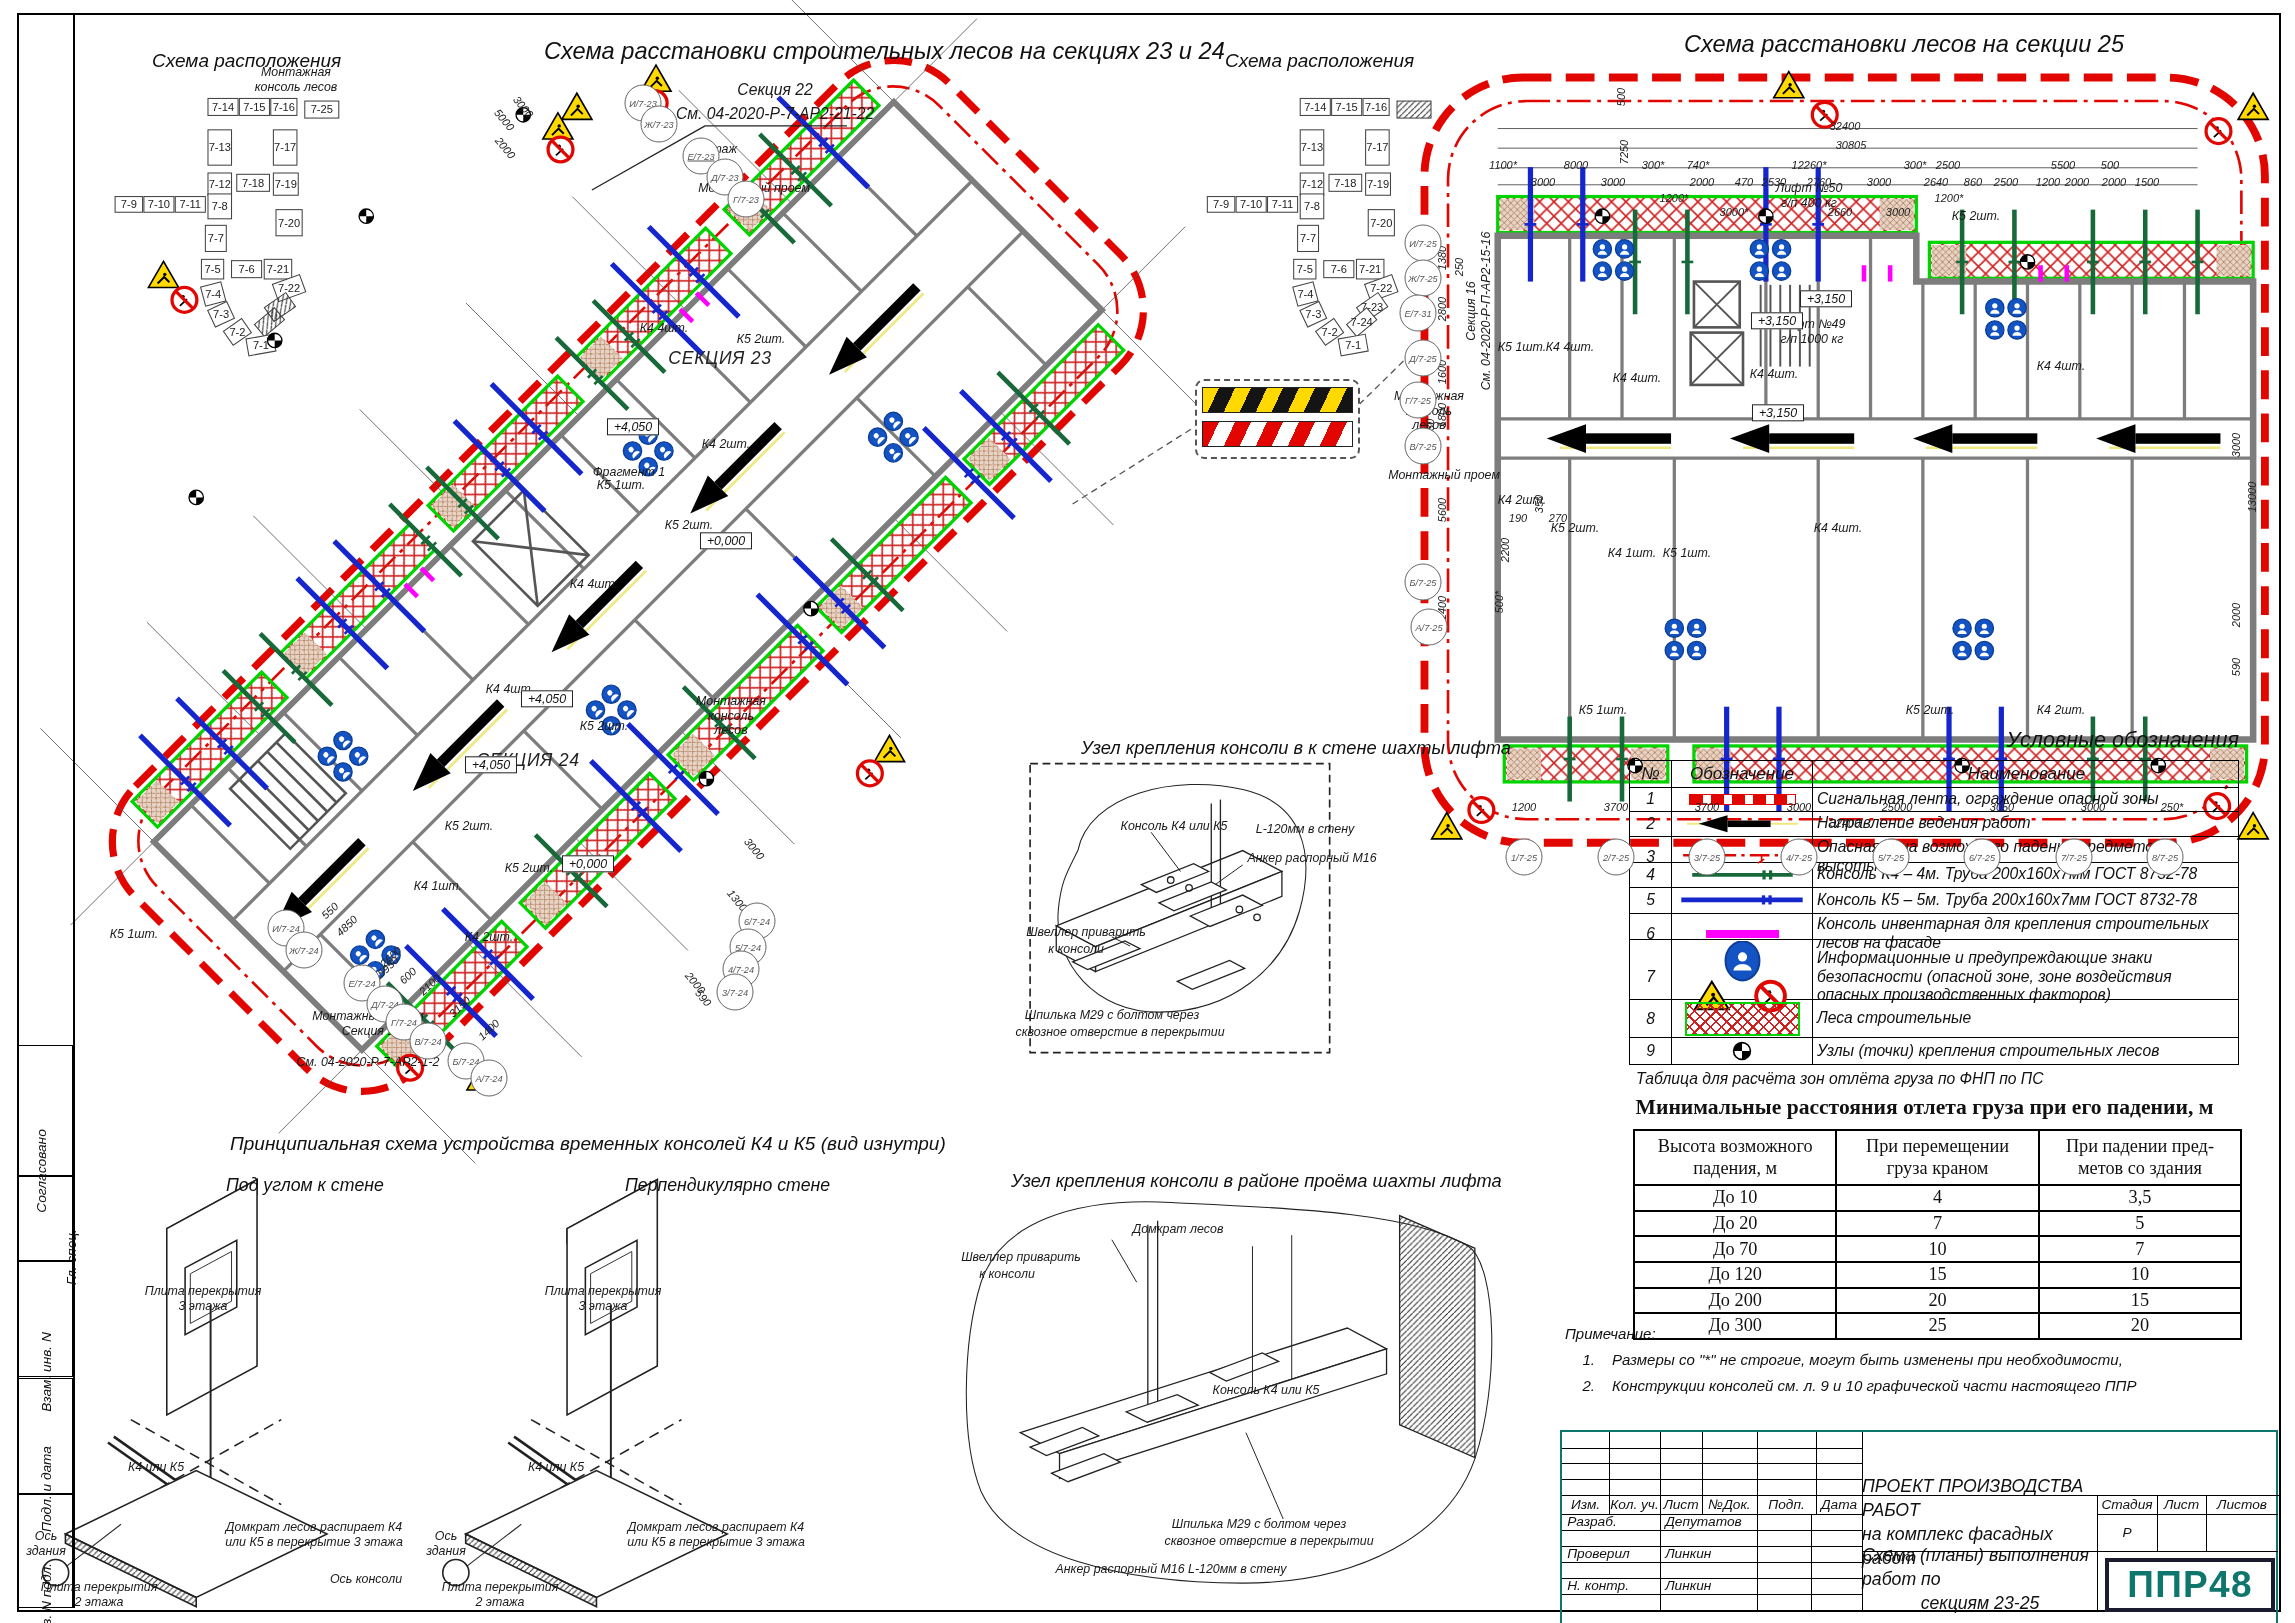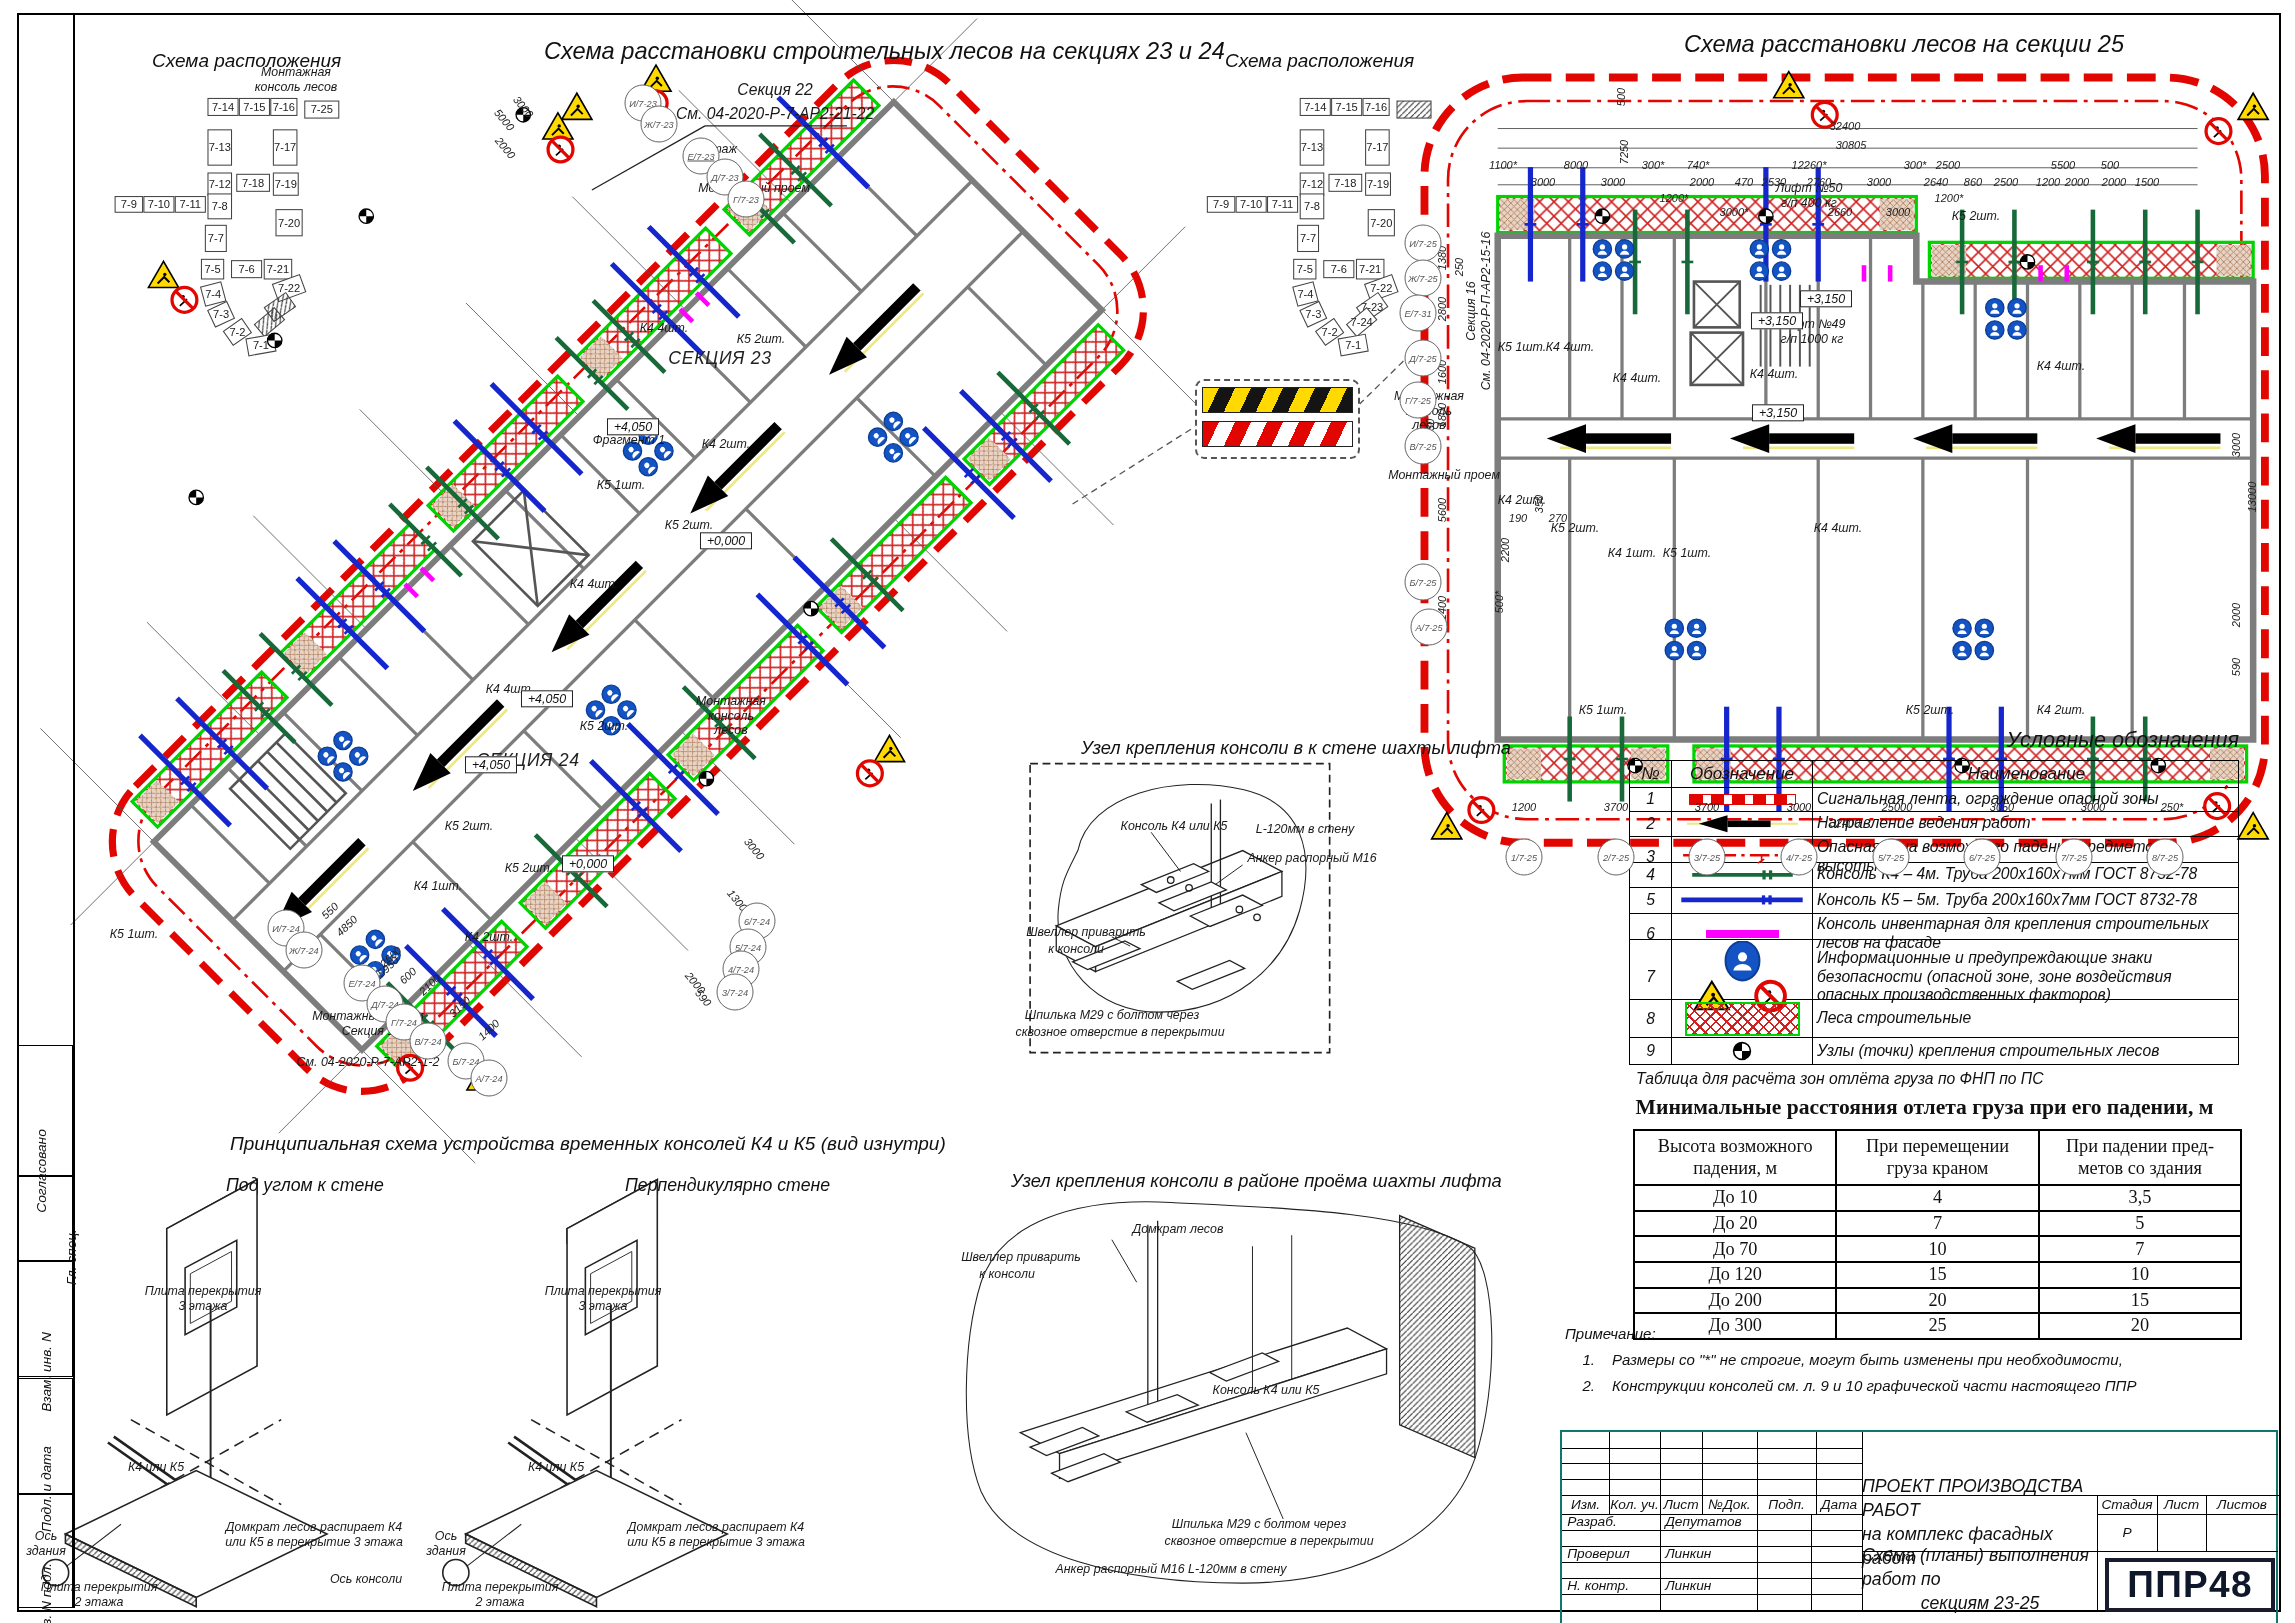--- a/index.html
+++ b/index.html
@@ -55,21 +55,21 @@
   .tbl{position:absolute;background:#000}
   .tbc{position:absolute;display:flex;align-items:center;justify-content:center;font-size:13.7px;
        white-space:nowrap;overflow:hidden}
   .tbc.left{justify-content:flex-start;padding-left:5.2px}
   #tb-proj{position:absolute;left:300px;top:63px;width:236px;height:56px;display:flex;flex-direction:column;
            align-items:center;justify-content:center;font-size:17.7px;line-height:1.35}
   #tb-doc{position:absolute;left:300px;top:119px;width:236px;height:58px;display:flex;flex-direction:column;
           align-items:center;justify-content:center;font-size:17.7px;line-height:1.35}
   #tb-logo{position:absolute;left:543px;top:126px;width:162px;height:46px;border:4.6px solid #1b1b30;
            display:flex;align-items:center;justify-content:center;font-style:normal;font-weight:bold;
-           font-size:37px;letter-spacing:1.3px;color:#0f172a}
+           font-size:37px;letter-spacing:1.3px;color:#0f766e}
   
   .sb-box{position:absolute;border:1.3px solid #000;box-sizing:border-box}
   .sb-txt{position:absolute;font-style:italic;font-size:13.7px;white-space:nowrap;
           transform:rotate(-90deg) translate(-50%,0);transform-origin:0 0}
 </style>
 </head>
 <body>
 
 <div id="sheet">
 
@@ -1071,21 +1071,21 @@
 
   <div id="overlay">
       <div class="lbl sec" style="left: 720px; top: 358px;">СЕКЦИЯ 23</div>
       <div class="lbl sec" style="left: 528px; top: 760px;">СЕКЦИЯ 24</div>
       <div class="lbl call" style="left: 775px; top: 90px;">Секция 22</div>
       <div class="lbl call" style="left: 775px; top: 114px;">См. 04-2020-Р-7-АР2-21-22</div>
       <div class="lbl sm" style="left: 716px; top: 149px;">2 этаж</div>
       <div class="lbl sm" style="left: 664px; top: 328px;">К4 4шт.</div>
       <div class="lbl sm" style="left: 761px; top: 339px;">К5 2шт.</div>
       <div class="lbl sm" style="left: 726px; top: 444px;">К4 2шт.</div>
-      <div class="lbl sm" style="left: 629px; top: 440px; text-align: right;">Фрагмент 1</div>
+      <div class="lbl sm" style="left: 629px; top: 472px; text-align: right;">Фрагмент 1</div>
       <div class="lbl sm" style="left: 621px; top: 485px;">К5 1шт.</div>
       <div class="lbl sm" style="left: 689px; top: 525px;">К5 2шт.</div>
       <div class="lbl sm" style="left: 594px; top: 584px;">К4 4шт.</div>
       <div class="lbl sm" style="left: 510px; top: 689px;">К4 4шт.</div>
       <div class="lbl sm" style="left: 604px; top: 726px;">К5 2шт.</div>
       <div class="lbl sm" style="left: 469px; top: 826px;">К5 2шт.</div>
       <div class="lbl sm" style="left: 438px; top: 886px;">К4 1шт.</div>
       <div class="lbl sm" style="left: 529px; top: 868px;">К5 2шт.</div>
       <div class="lbl sm" style="left: 489px; top: 937px;">К4 2шт.</div>
       <div class="lbl sm" style="left: 134px; top: 934px;">К5 1шт.</div>

